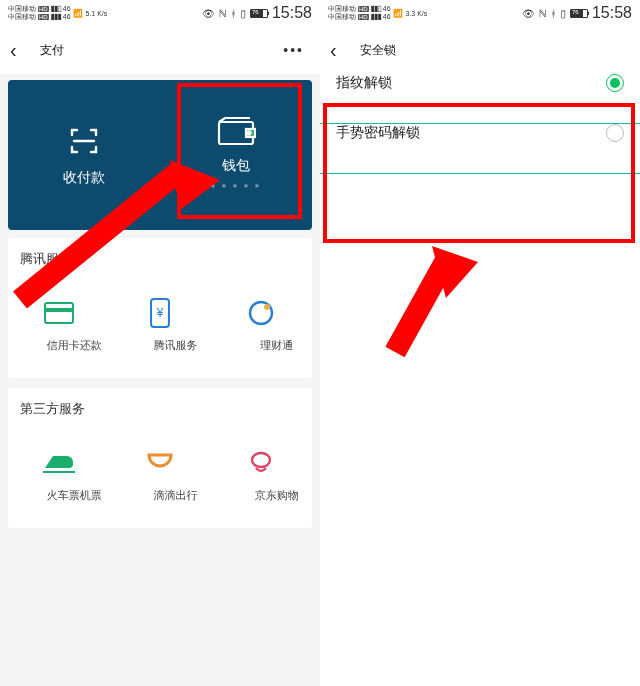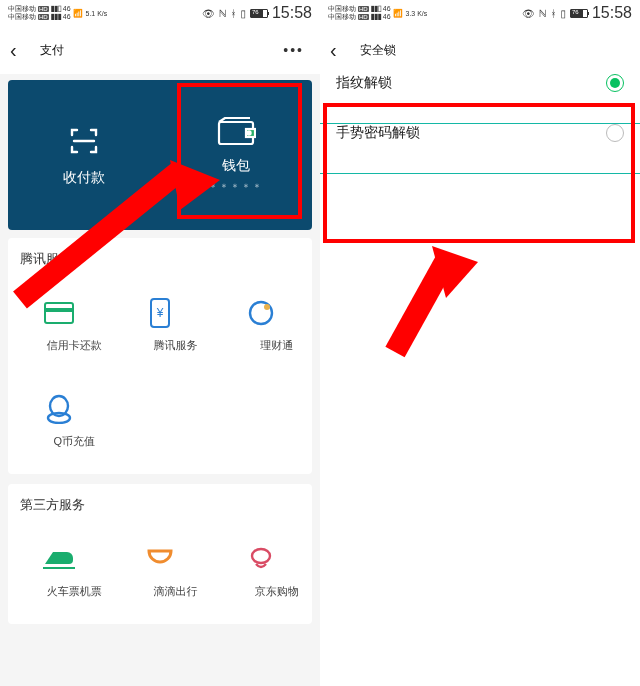--- a/index.html
+++ b/index.html
@@ -158,29 +158,20 @@
         </div>
         <div class="cell">
           <div class="ic">
               <svg width="28" height="28">
                 <circle cx="14" cy="14" r="11" fill="none" stroke="#2a7fd4" stroke-width="2.4"></circle>
                 <circle cx="20" cy="8" r="3" fill="#e8b04b"></circle>
               </svg>
             </div>
           <div class="lbl">理财通</div>
         </div>
-        <div class="cell">
-          <div class="ic">
-              <svg width="26" height="30">
-                <ellipse cx="13" cy="12" rx="9" ry="10" fill="none" stroke="#2a7fd4" stroke-width="2.4"></ellipse>
-                <ellipse cx="13" cy="24" rx="11" ry="5" fill="none" stroke="#2a7fd4" stroke-width="2.4"></ellipse>
-              </svg>
-            </div>
-          <div class="lbl">Q币充值</div>
-        </div>
       </div>
     </div>
 
     <div class="card">
       <h3>第三方服务</h3>
       <div class="grid">
         <div class="cell">
           <div class="ic">
               <svg width="32" height="22">
                 <path d="M2 16 h24 a4 4 0 0 0 4 -4 v-2 a6 6 0 0 0 -6 -6 h-14 z" fill="#1aad6e"></path>

